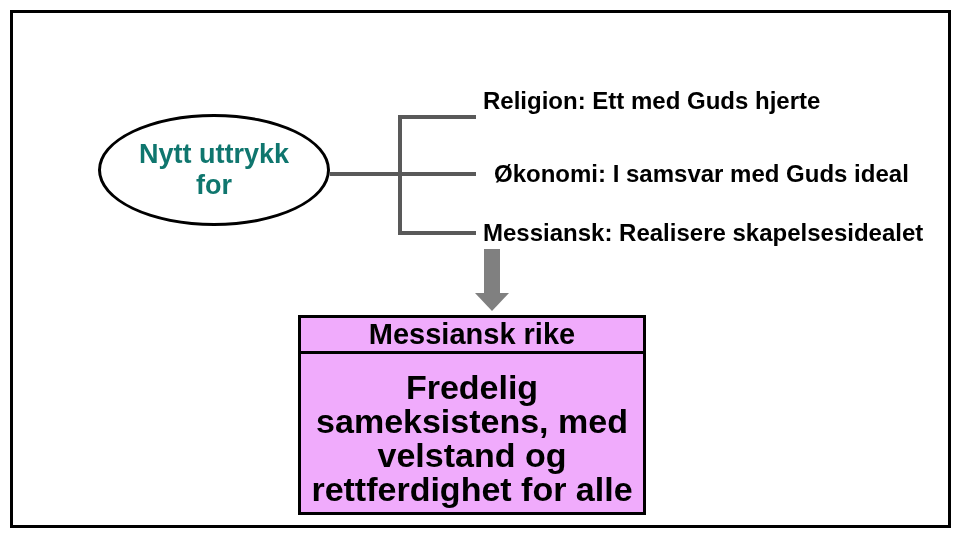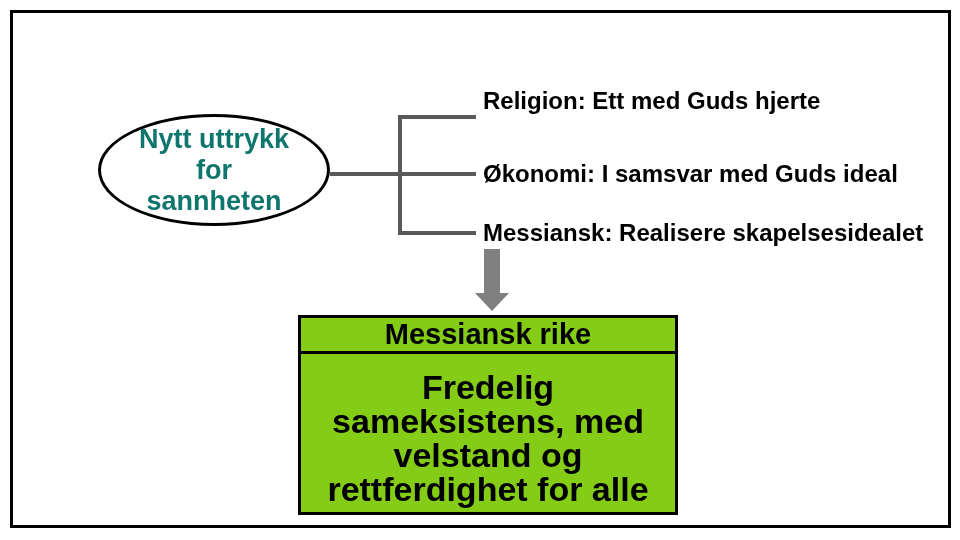--- a/index.html
+++ b/index.html
@@ -55,34 +55,34 @@
   .branch-label {
     position: absolute;
     left: 470px;
     font-weight: bold;
     font-size: 24px;
     line-height: 28px;
     color: #000000;
     white-space: nowrap;
   }
   .branch-religion { top: 74px; }
-  .branch-okonomi  { top: 147px; }
+  .branch-okonomi  { top: 147px; margin-left: 11px; }
   .branch-politikk { top: 206px; }
   .down-arrow {
     position: absolute;
     left: 462px;
     top: 236px;
   }
   .result-box {
     position: absolute;
     left: 285px;
     top: 302px;
-    width: 380px;
+    width: 348px;
     height: 200px;
-    background: #84cc16;
+    background: #f0abfc;
     border: 3px solid #000000;
     box-sizing: border-box;
     display: flex;
     flex-direction: column;
   }
   .result-box .box-title {
     height: 58px;
     border-bottom: 3px solid #000000;
     display: flex;
     align-items: center;
@@ -106,21 +106,20 @@
 </style>
 </head>
 <body>
 
 <div class="canvas">
   <div class="frame">
 
     <div class="ellipse">
       <span>Nytt uttrykk</span>
       <span>for</span>
-      <span>sannheten</span>
     </div>
 
     <div class="connector line-mid"></div>
     <div class="connector line-vert"></div>
     <div class="connector line-top"></div>
     <div class="connector line-bot"></div>
 
     <div class="branch-label branch-religion">Religion: Ett med Guds hjerte</div>
     <div class="branch-label branch-okonomi">Økonomi: I samsvar med Guds ideal</div>
     <div class="branch-label branch-politikk">Messiansk: Realisere skapelsesidealet</div>

